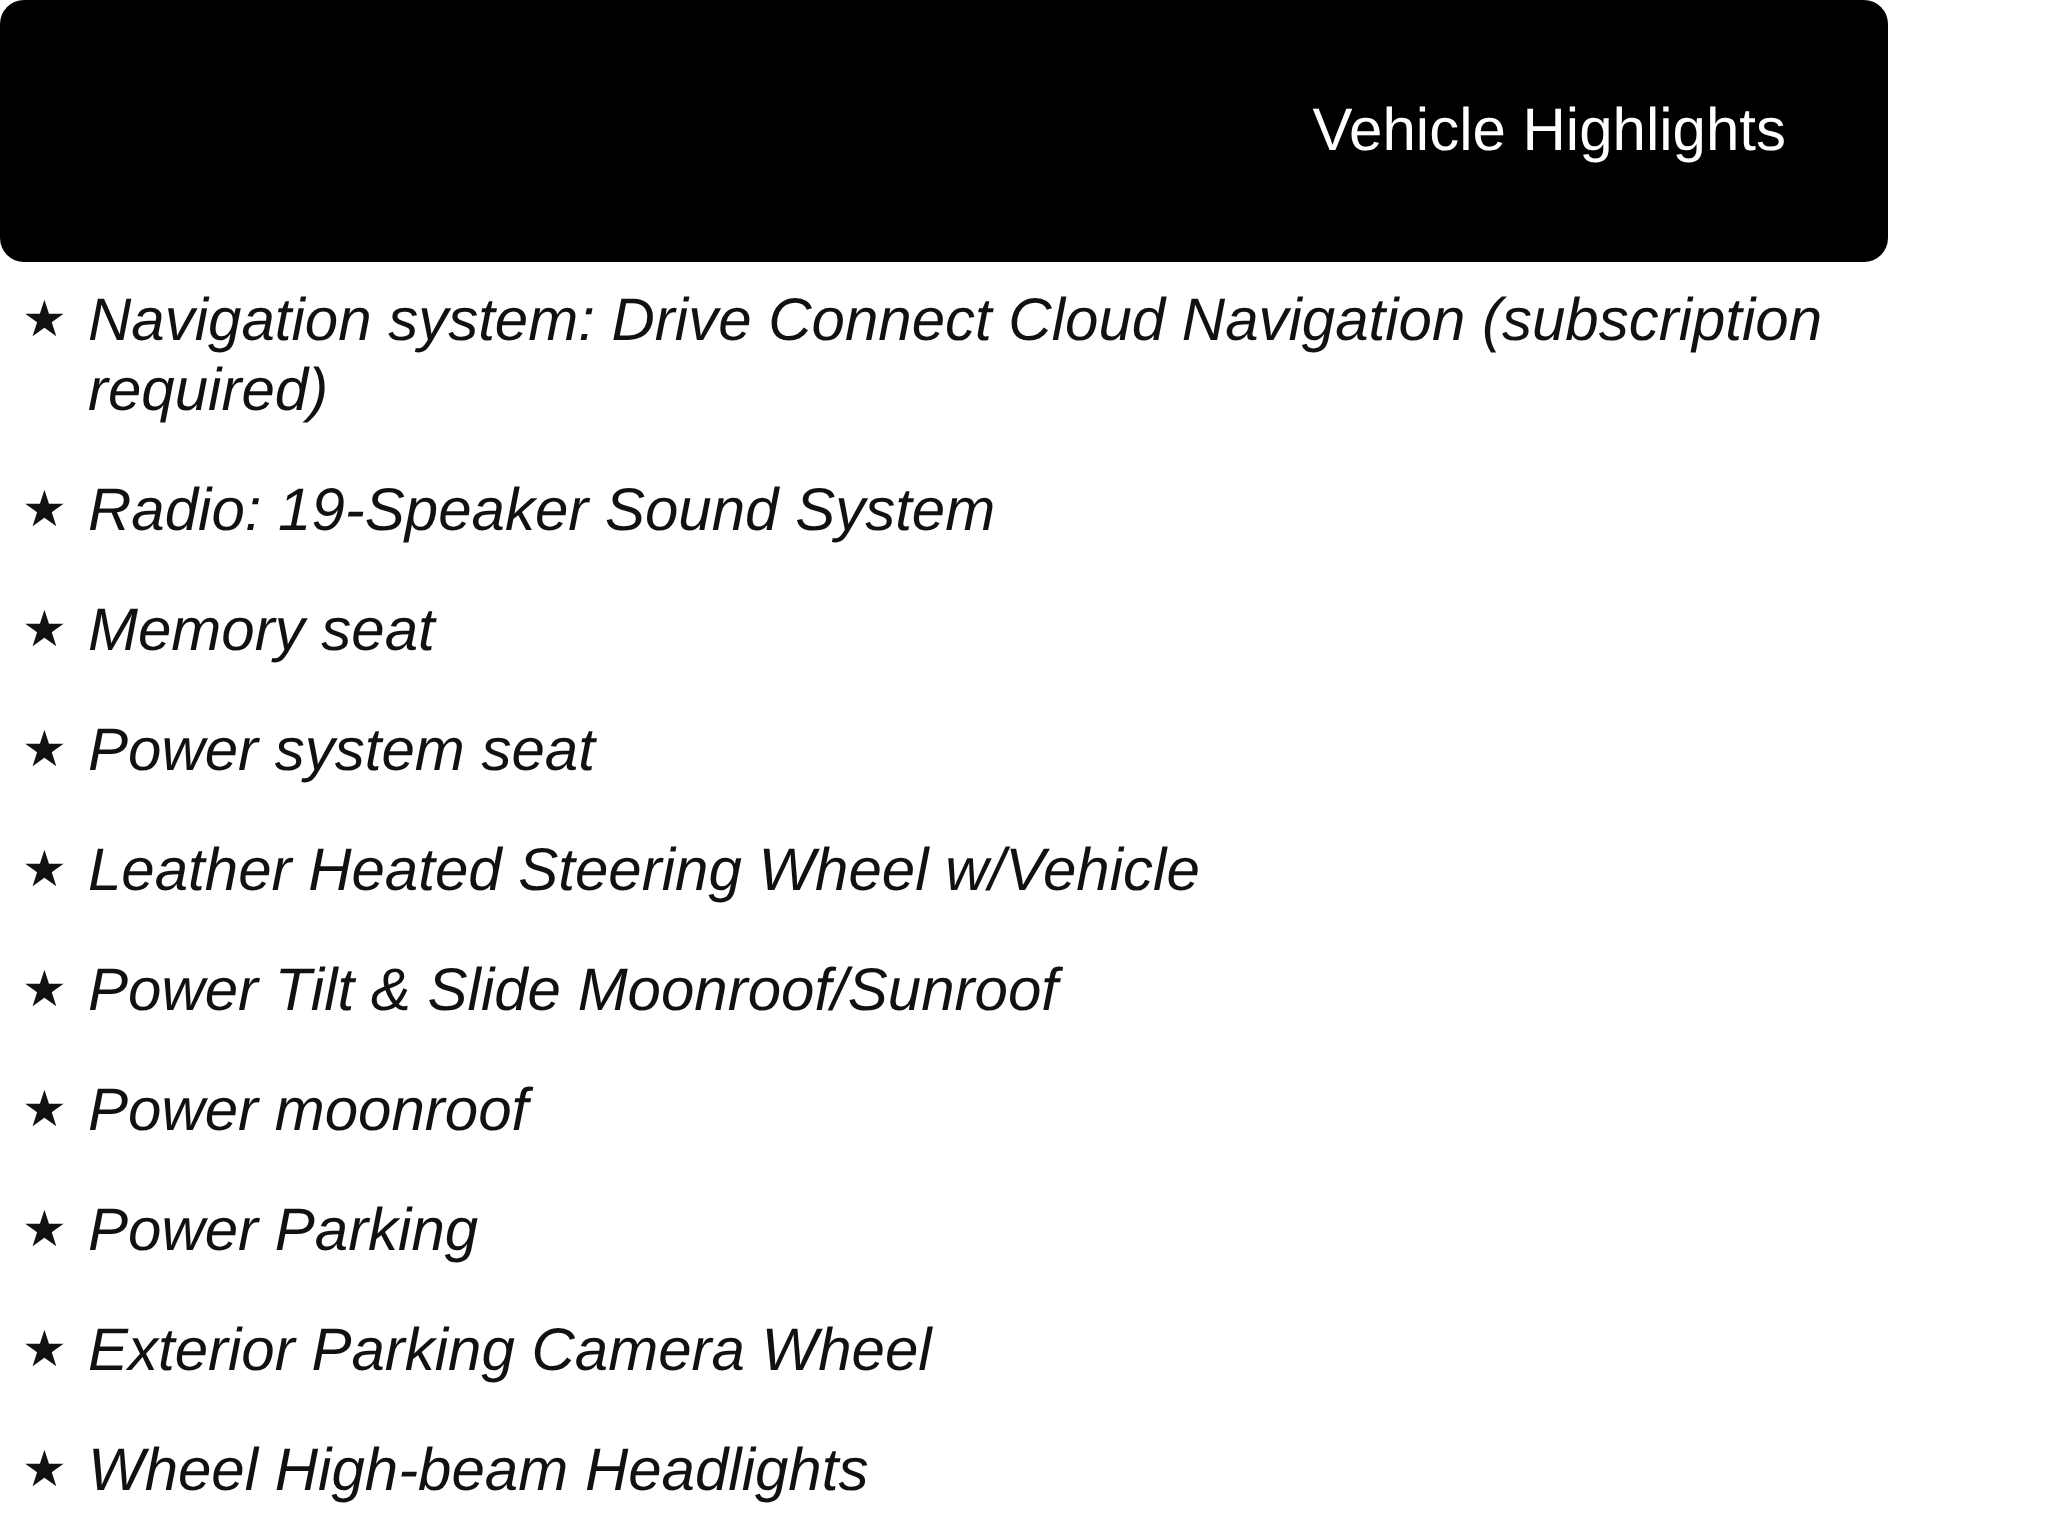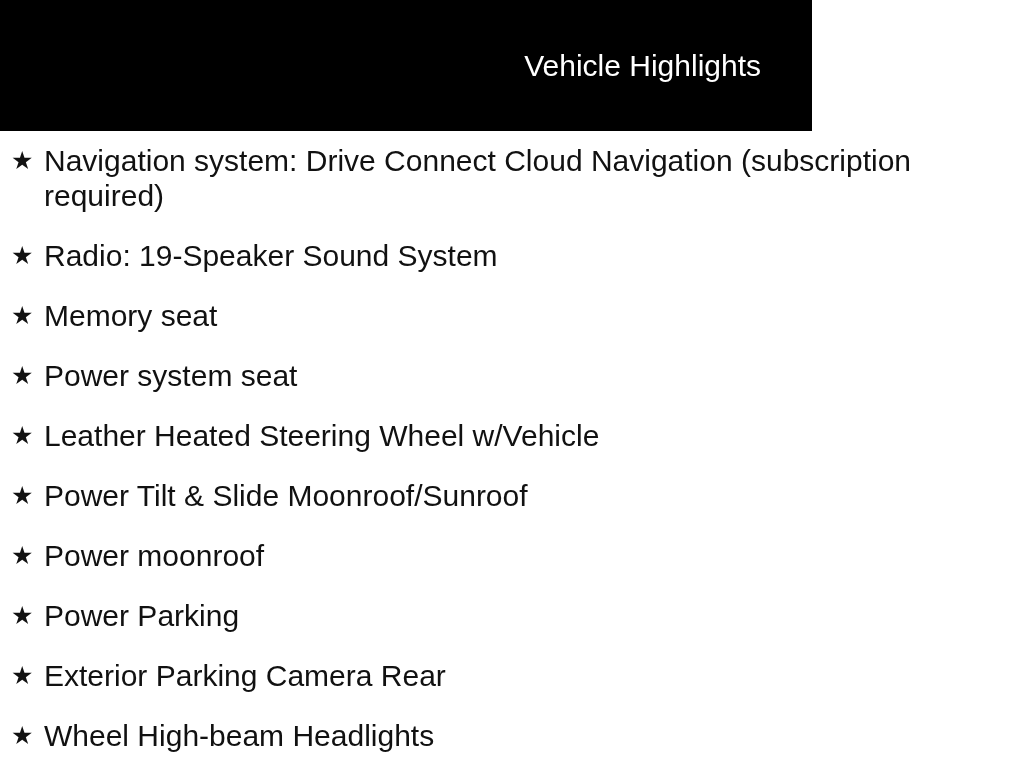--- a/index.html
+++ b/index.html
@@ -8,27 +8,28 @@
     background: #ffffff;
   }
   body {
     width: 1024px;
     height: 768px;
     overflow: hidden;
     font-family: "Liberation Sans", sans-serif;
   }
   .header {
     box-sizing: border-box;
-    width: 812px;
+    width: 944px;
     height: 131px;
     background: #000000;
     display: flex;
     align-items: center;
     justify-content: flex-end;
     padding-right: 51px;
+    border-radius: 12px;
   }
   .header-title {
     color: #ffffff;
     font-size: 30px;
     line-height: 35px;
     font-weight: 400;
     white-space: nowrap;
   }
   ul.highlights {
     list-style: none;
@@ -45,20 +46,21 @@
   }
   .star {
     flex: 0 0 33px;
     width: 33px;
     font-size: 25px;
     line-height: 35px;
     color: #111111;
   }
   .item-text {
     flex: 1 1 auto;
+    font-style: italic;
   }
 </style>
 </head>
 <body>
 
 <div class="header">
   <div class="header-title">Vehicle Highlights</div>
 </div>
 
 <ul class="highlights">
@@ -89,19 +91,19 @@
   <li>
     <span class="star">★</span>
     <span class="item-text">Power moonroof</span>
   </li>
   <li>
     <span class="star">★</span>
     <span class="item-text">Power Parking</span>
   </li>
   <li>
     <span class="star">★</span>
-    <span class="item-text">Exterior Parking Camera Rear</span>
+    <span class="item-text">Exterior Parking Camera Wheel</span>
   </li>
   <li>
     <span class="star">★</span>
     <span class="item-text">Wheel High-beam Headlights</span>
   </li>
 </ul>
 
 </body></html>

